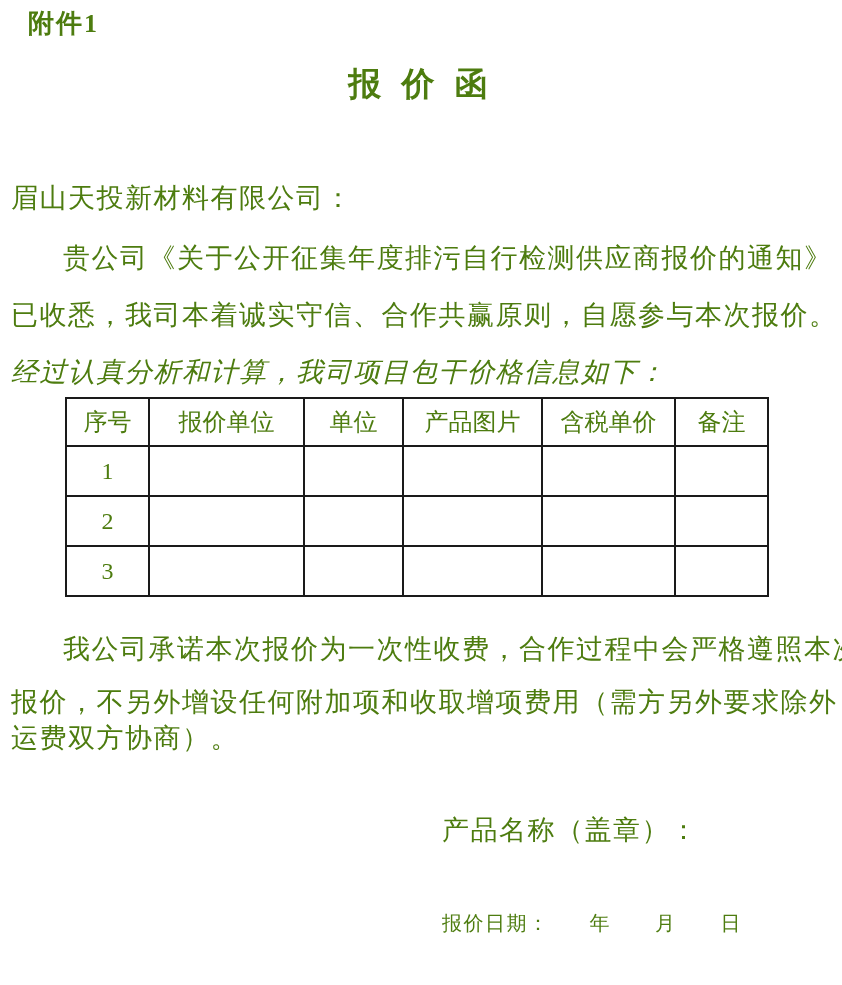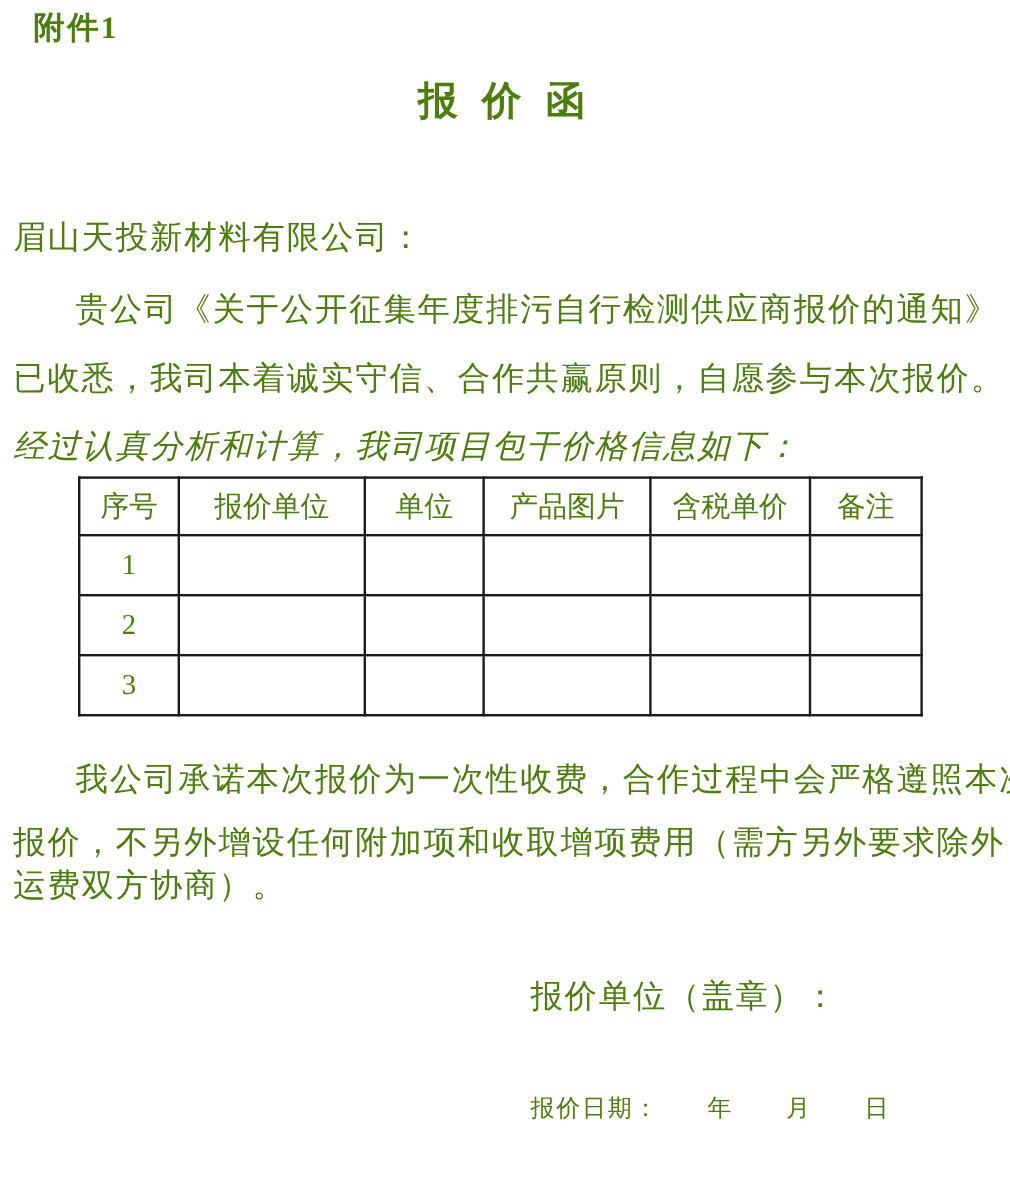--- a/index.html
+++ b/index.html
@@ -159,20 +159,20 @@
         <td></td>
       </tr>
     </tbody>
   </table>
 
   <div class="abs body-line indent-2 p2-line1">我公司承诺本次报价为一次性收费，合作过程中会严格遵照本次</div>
   <div class="abs body-line p2-line2">报价，不另外增设任何附加项和收取增项费用（需方另外要求除外，</div>
   <div class="abs body-line p2-line3">运费双方协商）。</div>
 
   <div class="abs sig-unit-line">
-    <span>报价单位（盖章）：</span>
+    <span>产品名称（盖章）：</span>
   </div>
 
   <div class="abs sig-date-line">
     <span>报价日期：</span><span class="date-gap-1">年</span><span class="date-gap-2">月</span><span class="date-gap-2">日</span>
   </div>
 
 </div>
 
 </body></html>

